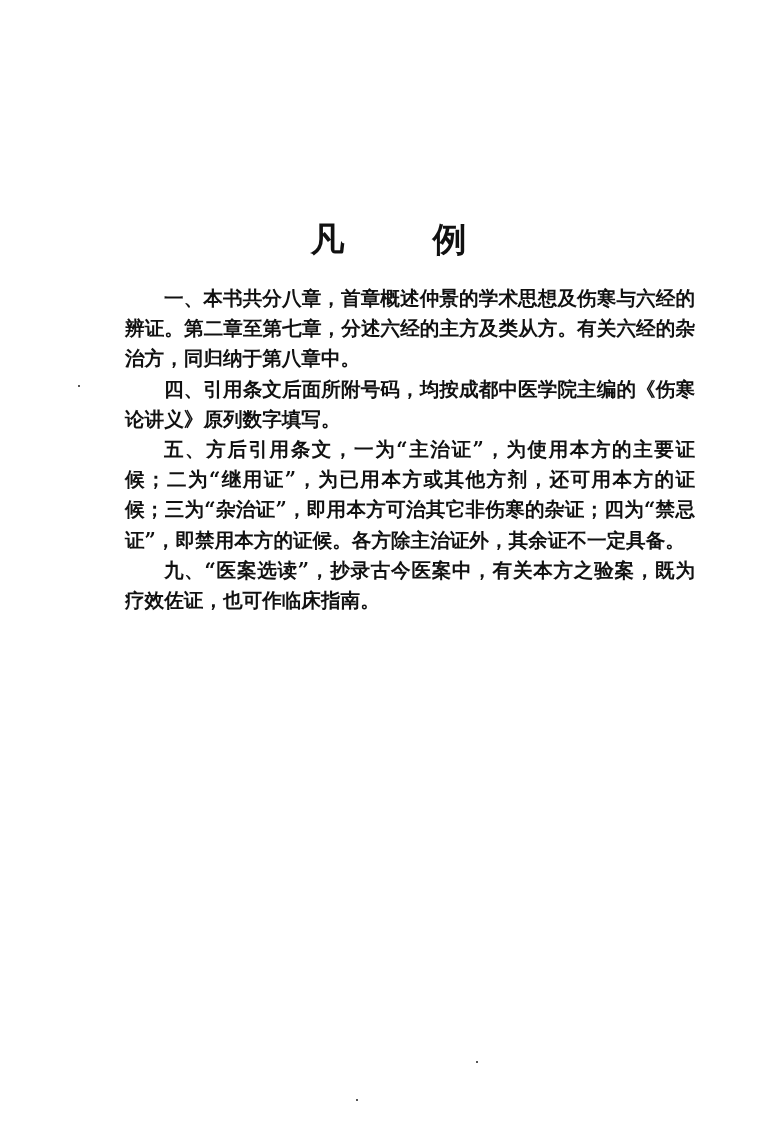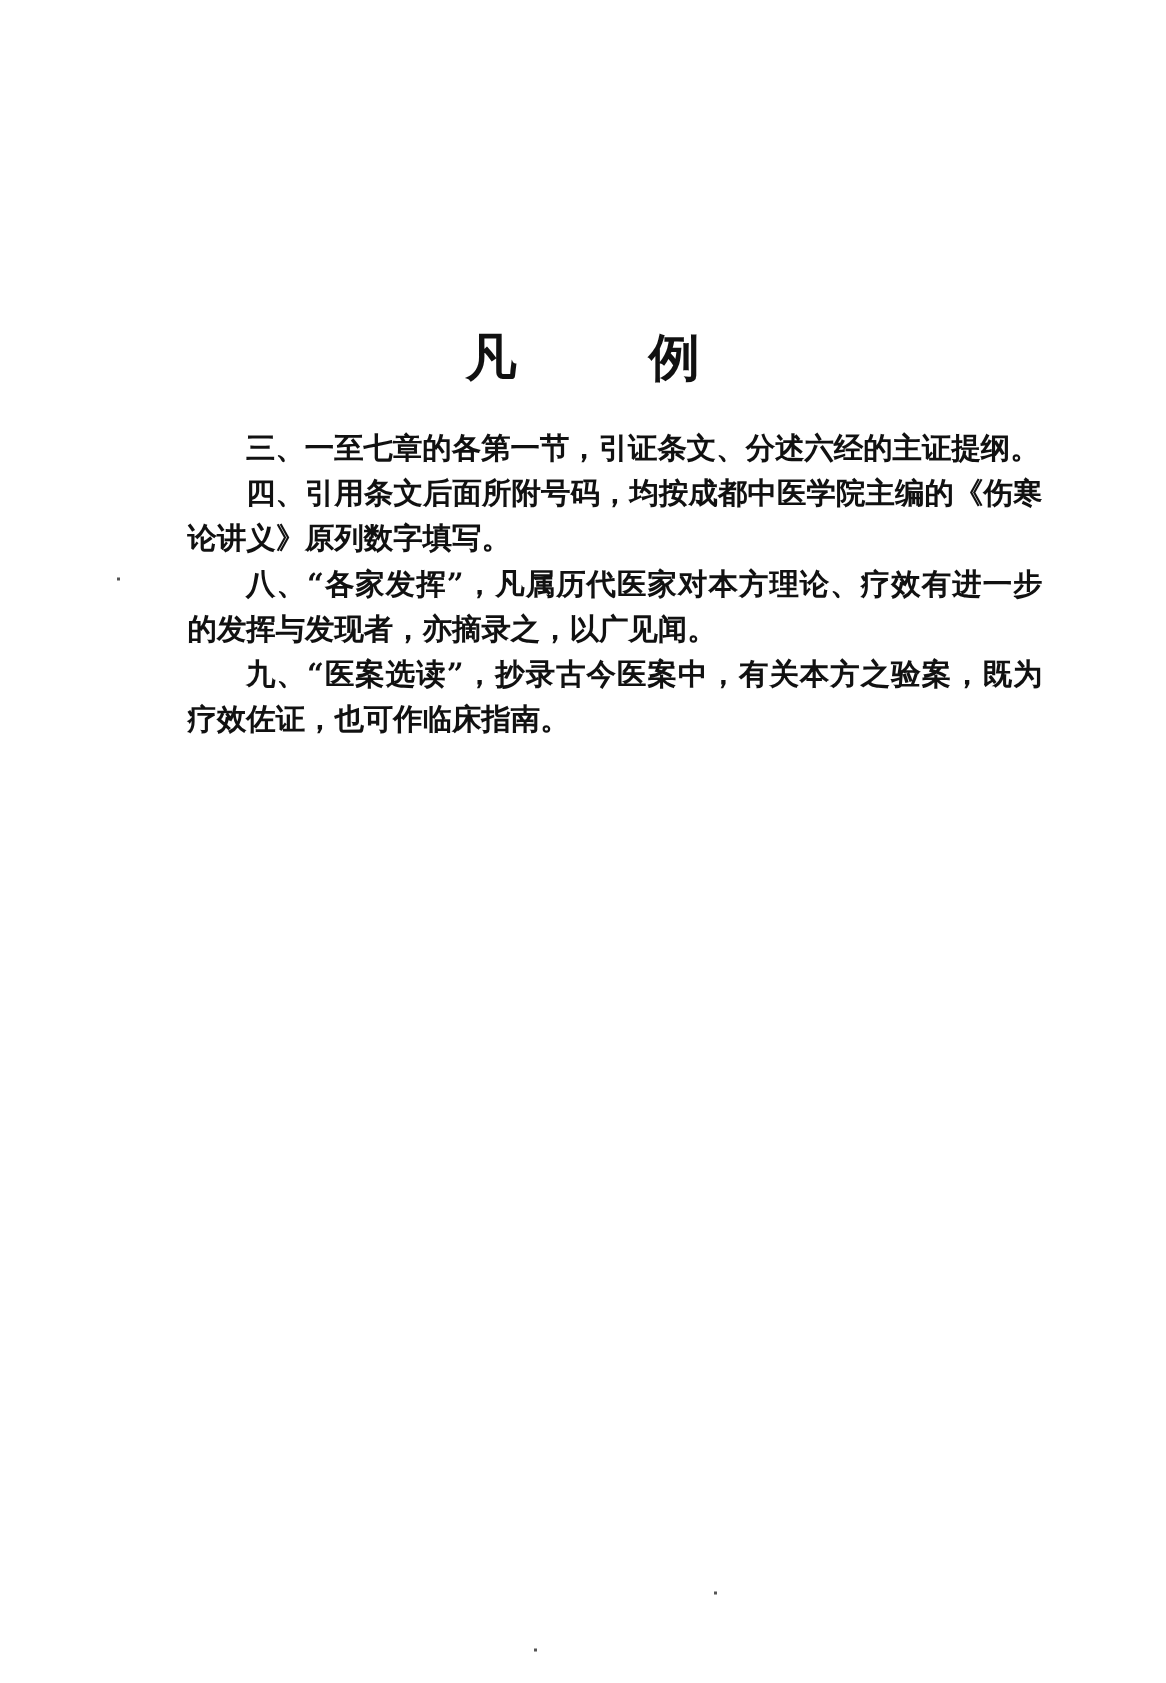--- a/index.html
+++ b/index.html
@@ -59,22 +59,22 @@
 </head>
 <body>
 
 <div class="page">
 
   <h1 class="title">
     <span>凡</span><span class="gap"></span><span>例</span>
   </h1>
 
   <div class="body-text">
-    <p class="para">三、一至七章的各第一节，引证条文、分述六经的主证提纲。</p>
+    <p class="para">一、本书共分八章，首章概述仲景的学术思想及伤寒与六经的辨证。第二章至第七章，分述六经的主方及类从方。有关六经的杂治方，同归纳于第八章中。</p>
     <p class="para">四、引用条文后面所附号码，均按成都中医学院主编的《伤寒论讲义》原列数字填写。</p>
-    <p class="para">八、“各家发挥”，凡属历代医家对本方理论、疗效有进一步的发挥与发现者，亦摘录之，以广见闻。</p>
+    <p class="para">五、方后引用条文，一为“主治证”，为使用本方的主要证候；二为“继用证”，为已用本方或其他方剂，还可用本方的证候；三为“杂治证”，即用本方可治其它非伤寒的杂证；四为“禁忌证”，即禁用本方的证候。各方除主治证外，其余证不一定具备。</p>
     <p class="para">九、“医案选读”，抄录古今医案中，有关本方之验案，既为疗效佐证，也可作临床指南。</p>
   </div>
 
   <div class="speck" style="left:78px; top:385px;"></div>
   <div class="speck" style="left:476px; top:1061px;"></div>
   <div class="speck" style="left:356px; top:1099px;"></div>
 </div>
 
 </body></html>

